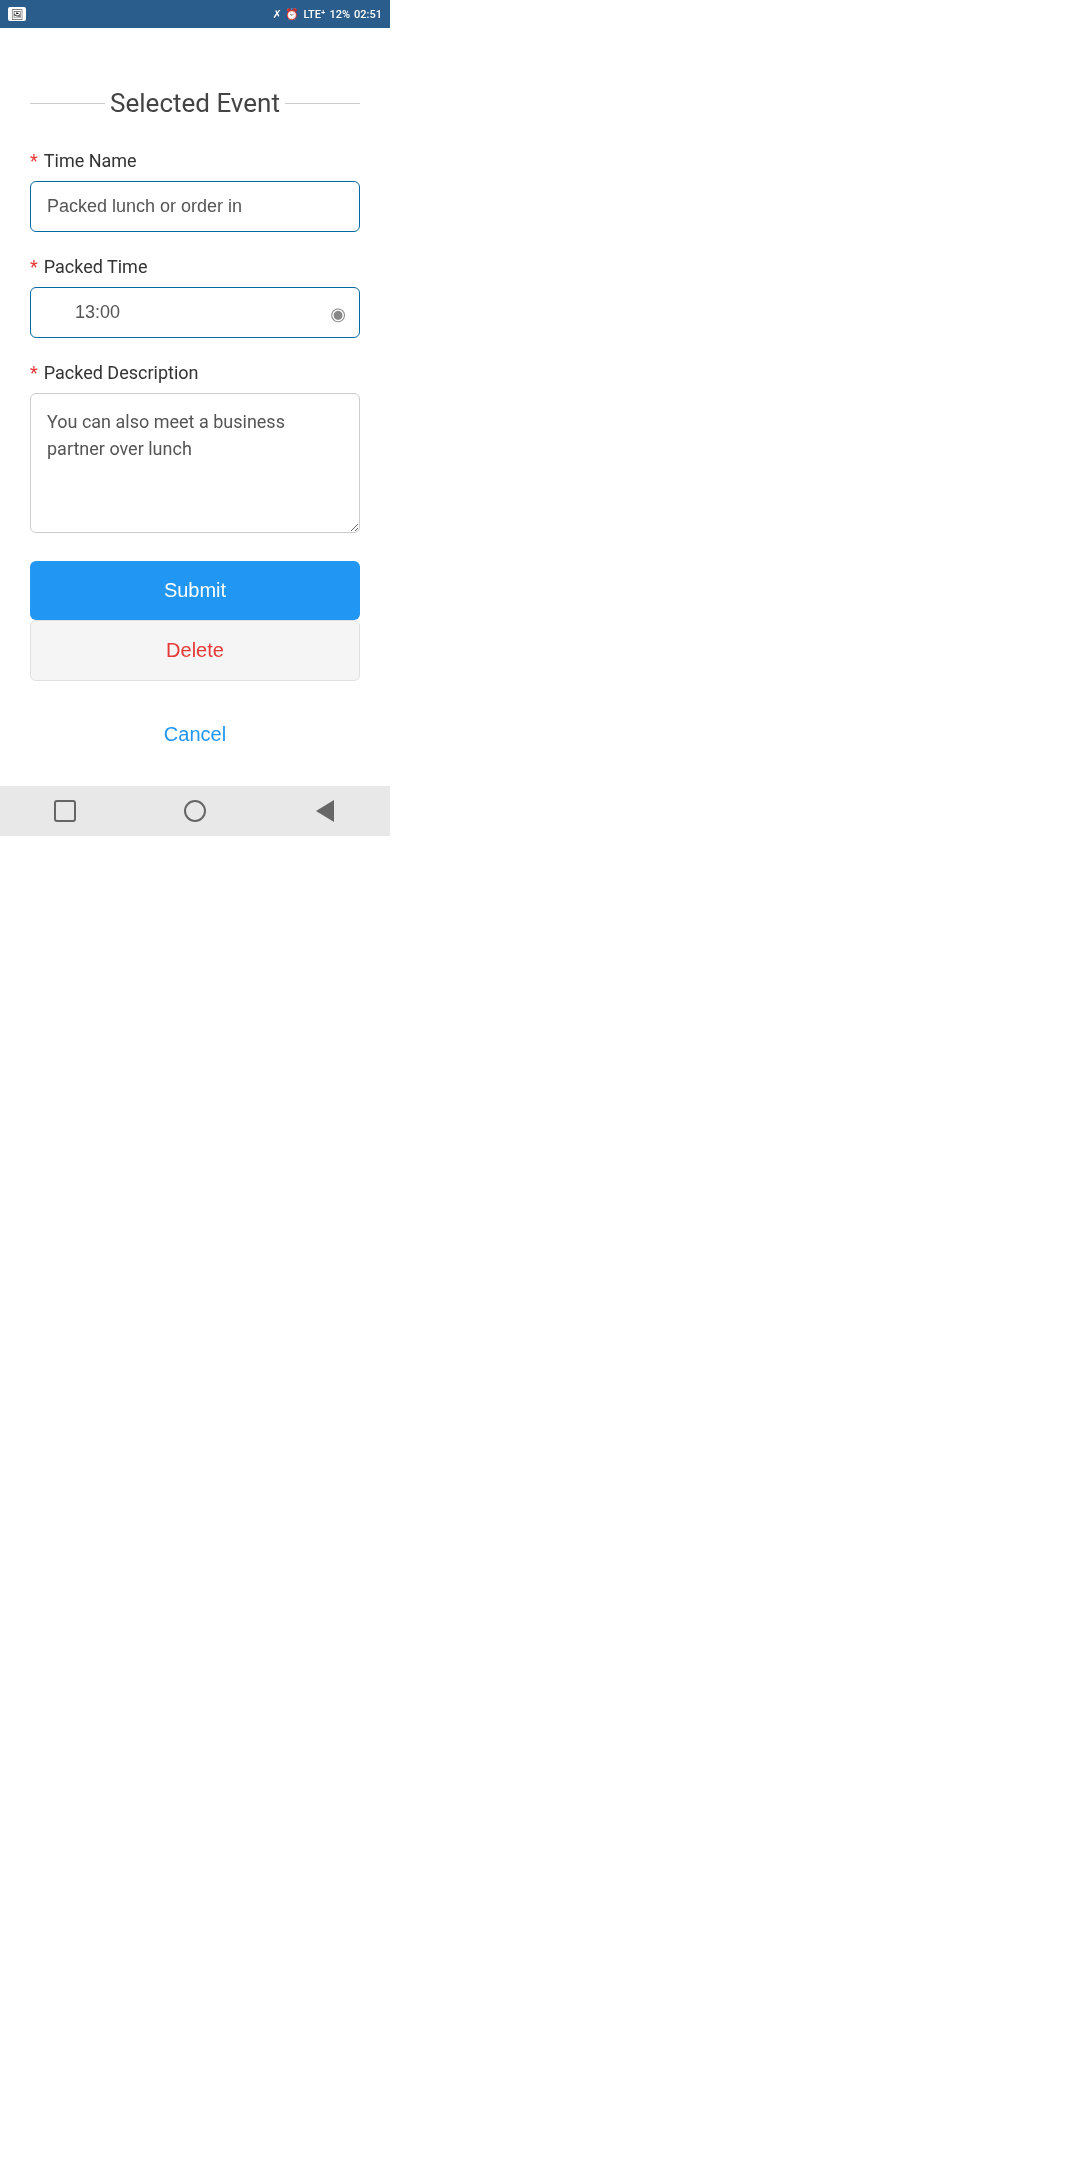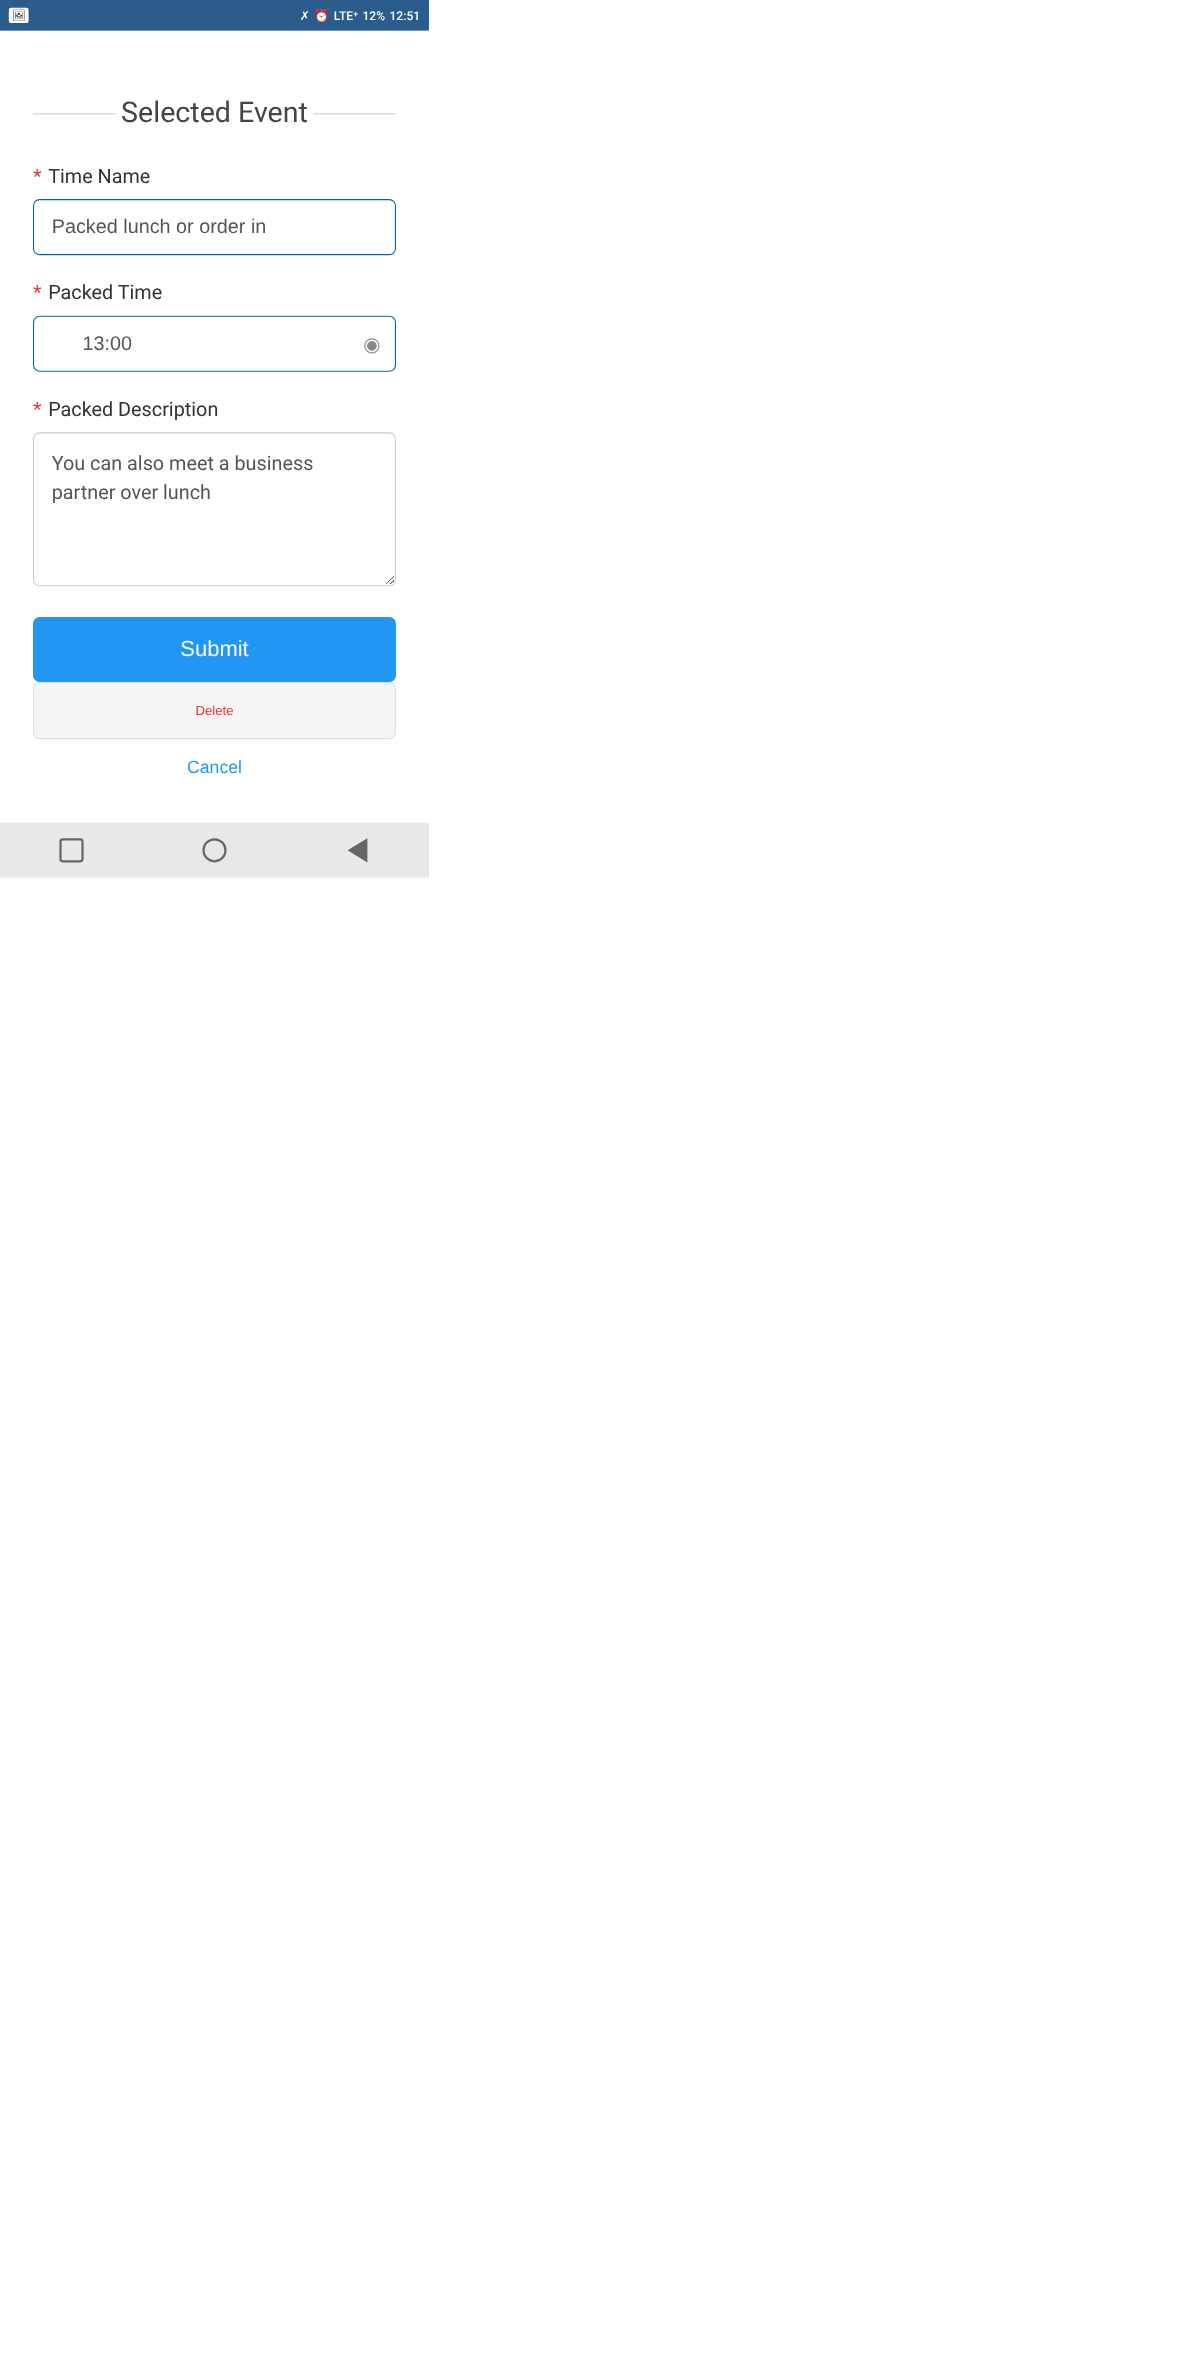--- a/index.html
+++ b/index.html
@@ -174,35 +174,35 @@
       margin-bottom: 0;
     }
 
     .btn-delete {
       width: 100%;
       padding: 18px;
       background: #f5f5f5;
       color: #e53935;
       border: 1px solid #e0e0e0;
       border-radius: 6px;
-      font-size: 12px;
+      font-size: 20px;
       font-weight: 400;
       cursor: pointer;
-      margin-bottom: 8px;
+      margin-bottom: 32px;
     }
 
     .btn-cancel {
       display: block;
       width: 100%;
       text-align: center;
       padding: 10px;
       color: #2196f3;
       background: transparent;
       border: none;
-      font-size: 16px;
+      font-size: 20px;
       cursor: pointer;
     }
 
     
     .bottom-nav {
       width: 100%;
       height: 50px;
       background: #e8e8e8;
       display: flex;
       align-items: center;
@@ -251,21 +251,21 @@
 
 <div class="status-bar">
   <div class="status-bar-left">
     <div class="photo-icon"></div>
   </div>
   <div class="status-bar-right">
     <span class="status-icon">✗</span>
     <span class="status-icon">⏰</span>
     <span class="status-icon">LTE⁺</span>
     <span class="status-icon">12%</span>
-    <span class="status-icon">12:51</span>
+    <span class="status-icon">02:51</span>
   </div>
 </div>
 
 <div class="main-content">
 
   
   <div class="page-title-container">
     <div class="title-line"></div>
     <h1 class="page-title">Selected Event</h1>
     <div class="title-line"></div>

